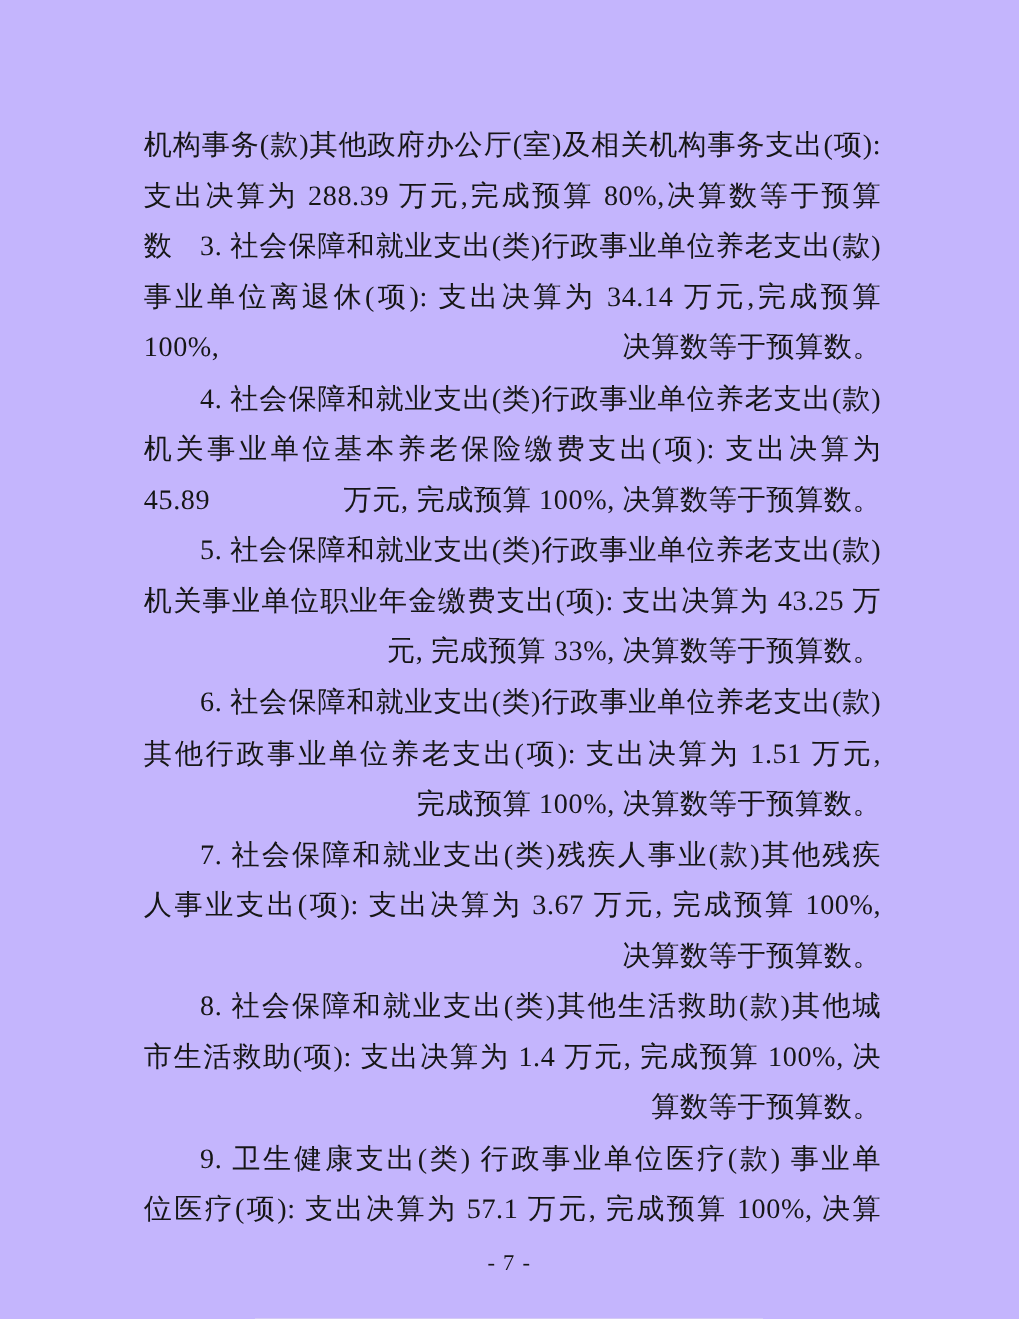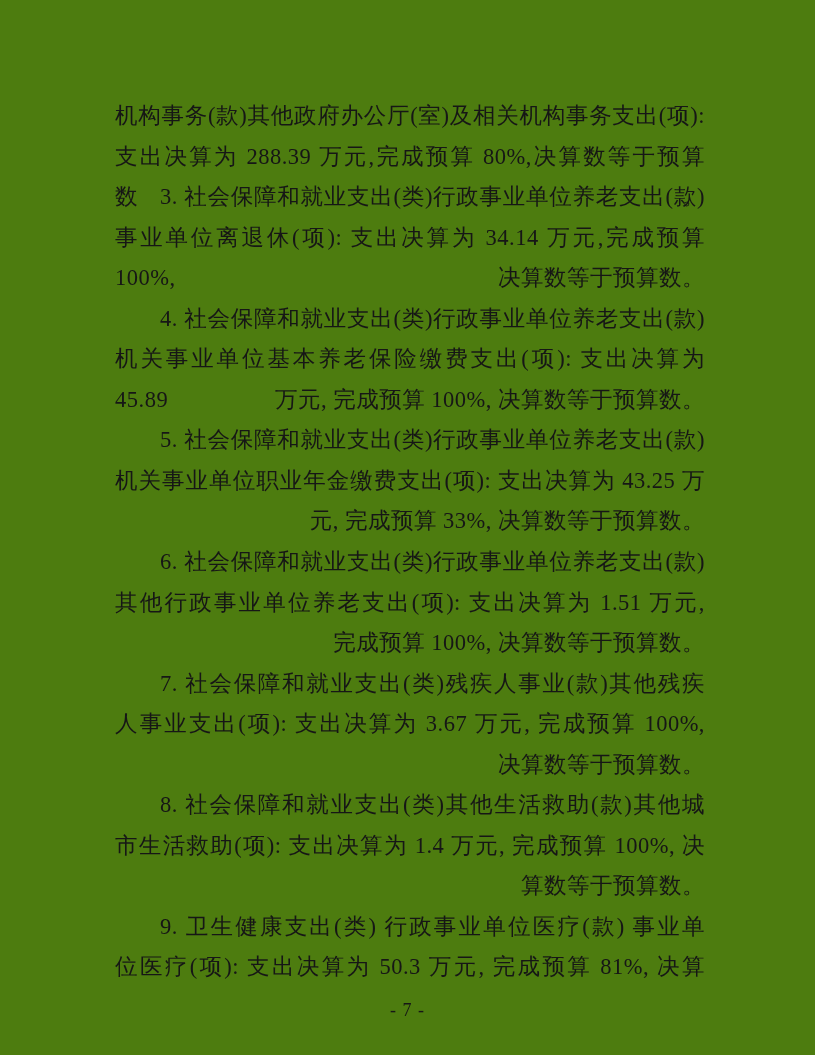--- a/index.html
+++ b/index.html
@@ -5,21 +5,21 @@
   html, body {
     margin: 0;
     padding: 0;
     background: #e9e9e9;
   }
   .page {
     position: relative;
     width: 815px;
     height: 1055px;
     margin: 0 auto;
-    background: #4d7c0f;
+    background: #c4b5fd;
     color: #161616;
     font-family: "Liberation Serif", "DejaVu Serif", serif;
     overflow: hidden;
   }
   .doc-body {
     position: absolute;
     top: 96px;
     left: 115px;
     width: 590px;
   }
@@ -73,16 +73,16 @@
       <div class="line indent justify">6. 社会保障和就业支出(类)行政事业单位养老支出(款)</div>
       <div class="line justify">其他行政事业单位养老支出(项): 支出决算为 1.51 万元,</div>
       <div class="line">完成预算 100%, 决算数等于预算数。</div>
       <div class="line indent justify">7. 社会保障和就业支出(类)残疾人事业(款)其他残疾</div>
       <div class="line justify">人事业支出(项): 支出决算为 3.67 万元, 完成预算 100%,</div>
       <div class="line">决算数等于预算数。</div>
       <div class="line indent justify">8. 社会保障和就业支出(类)其他生活救助(款)其他城</div>
       <div class="line justify">市生活救助(项): 支出决算为 1.4 万元, 完成预算 100%, 决</div>
       <div class="line">算数等于预算数。</div>
       <div class="line indent justify">9. 卫生健康支出(类) 行政事业单位医疗(款) 事业单</div>
-      <div class="line justify">位医疗(项): 支出决算为 50.3 万元, 完成预算 81%, 决算</div>
+      <div class="line justify">位医疗(项): 支出决算为 57.1 万元, 完成预算 100%, 决算</div>
     </div>
   <div class="footer">- 7 -</div>
 </div>
 
 </body></html>

